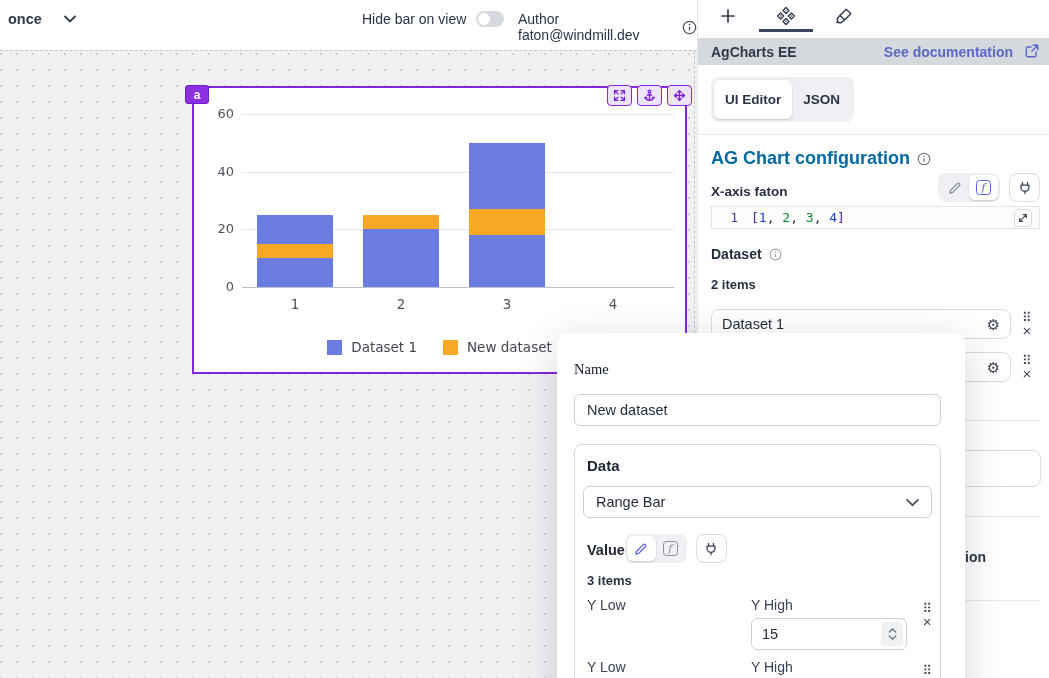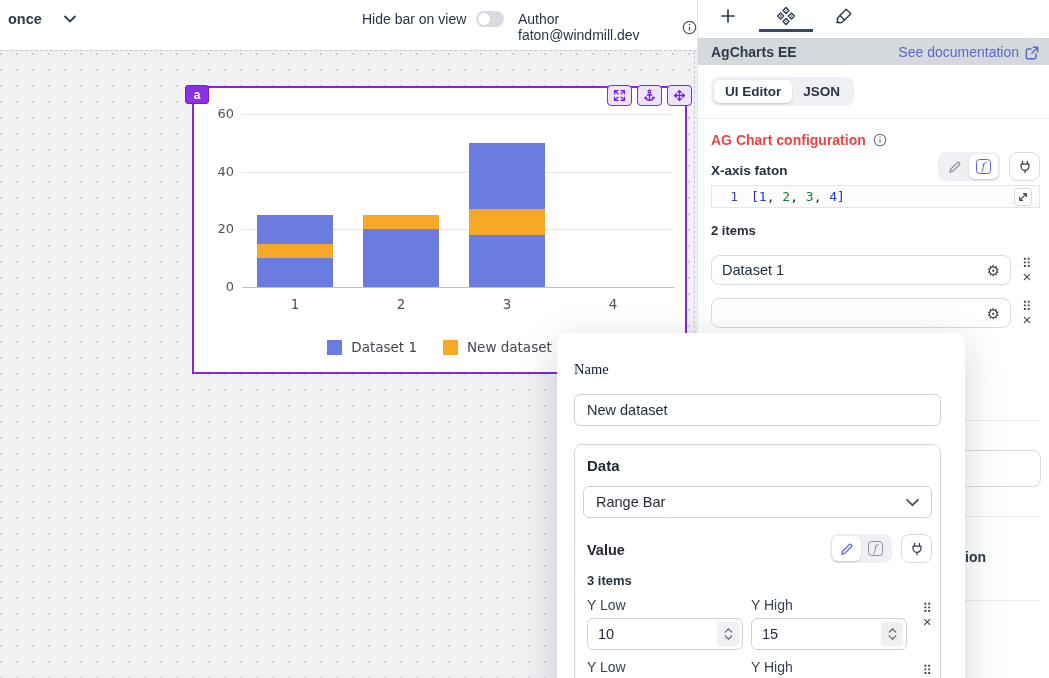--- a/index.html
+++ b/index.html
@@ -38,28 +38,28 @@
   
   .panel { position:absolute; left:697px; top:0; width:352px; height:678px; background:#fff;
     border-left:1px solid #e3e5e9; z-index:5; }
   .tabstrip { display:flex; height:32px; padding-left:1px; }
   .ptab { width:58px; height:32px; display:flex; align-items:center; justify-content:center;
     color:#323a4d; position:relative; cursor:pointer; }
   .ptab.active::after { content:''; position:absolute; left:2px; right:2px; bottom:0; height:3px; background:#3b465e; }
   .grayhead { margin-top:6px; height:27px; background:#d5d8dd; display:flex; align-items:center;
     justify-content:space-between; padding:0 10px 0 13px; }
   .grayhead .ttl { font-size:14px; font-weight:700; color:#2f3949; }
-  .doclink { display:flex; align-items:flex-end; gap:6px; color:#5a69c7; font-size:14px; font-weight:400; cursor:pointer; }
+  .doclink { display:flex; align-items:flex-start; gap:12px; color:#5a69c7; font-size:14px; font-weight:700; cursor:pointer; }
   .edtabs { margin:12px 0 0 13px; }
   .pillgroup { display:inline-flex; background:#eef0f3; border-radius:8px; padding:3px; }
-  .pill { font-size:13.5px; font-weight:600; color:#2c3345; padding:4px 11px; border-radius:6px; cursor:pointer; }
+  .pill { font-size:13.5px; font-weight:600; color:#2c3345; padding:12px 11px; border-radius:6px; cursor:pointer; }
   .pill.active { background:#fff; box-shadow:0 1px 2px rgba(0,0,0,.18); }
   .pdivider { margin-top:12px; border-top:1px solid #e8eaed; }
   .pcontent { padding:13px 9px 0 13px; position:relative; }
-  .cfgtitle { display:flex; align-items:center; gap:7px; font-size:14px; font-weight:700; color:#ef4444; }
+  .cfgtitle { display:flex; align-items:center; gap:7px; font-size:18px; font-weight:700; color:#0369a1; }
   .xaxis-row { margin-top:4px; display:flex; justify-content:space-between; align-items:flex-end; }
   .xaxis-row .lbl { font-size:13.5px; font-weight:700; color:#27303f; padding-bottom:3px; }
   .valtools { display:flex; align-items:center; gap:9px; }
   .seggroup { display:flex; background:#eef0f3; border-radius:8px; padding:2px; }
   .segbtn { width:29px; height:25px; display:flex; align-items:center; justify-content:center;
     border-radius:6px; color:#8a919e; cursor:pointer; }
   .segbtn.active { background:#fff; box-shadow:0 1px 2px rgba(0,0,0,.18); color:#5b62e8; }
   .plugbtn { width:31px; height:29px; border:1px solid #d8dbe0; border-radius:8px; background:#fff;
     display:flex; align-items:center; justify-content:center; color:#3f4756; cursor:pointer; }
   .fxbox { width:15px; height:15px; border:1.4px solid currentColor; border-radius:3.5px;
@@ -91,21 +91,21 @@
   .modal { position:absolute; left:557px; top:333px; width:408px; z-index:30; background:#fff;
     border-radius:10px; box-shadow:0 10px 40px rgba(15,23,42,.18); padding:16px 24px 20px 17px; }
   .m-label { font-size:14.5px; color:#0f172a; margin:12px 0 16px;font-family:Liberation Serif, serif; }
   .m-input { width:100%; height:32px; border:1px solid #cdd2d9; border-radius:6px; padding:0 12px;
     font-size:14.5px; color:#1f2937; font-family:"Liberation Sans",sans-serif; background:#fff; outline:none; }
   .m-section { margin-top:18px; border:1px solid #d4d8de; border-radius:8px; padding:10px 8px 160px; }
   .m-sec-title { font-size:15px; font-weight:700; color:#1f2733; margin:2px 0 0 4px; }
   .m-select { margin-top:12px; height:32px; border:1px solid #cdd2d9; border-radius:6px;
     display:flex; align-items:center; justify-content:space-between; padding:0 12px;
     font-size:14.5px; color:#1f2937; cursor:pointer; background:#fff; }
-  .m-value-row { margin-top:16px; display:flex; justify-content:space-between; align-items:flex-end; }
+  .m-value-row { margin-top:16px; display:flex; align-items:flex-end; }
   .m-value-row .lbl { font-size:14.5px; font-weight:700; color:#1f2733; padding-bottom:5px; padding-left:4px; }
   .m-count { margin-top:10px; margin-left:4px; font-size:13px; font-weight:700; color:#27303f; }
   .m-yrow { display:flex; gap:8px; margin-left:4px; }
   .ycol { width:156px; }
   .y-label { font-size:14px; color:#3a4254; margin:9px 0 5px; }
   .y-wrap { position:relative; }
   .y-input { width:100%; height:32px; border:1px solid #cdd2d9; border-radius:6px; padding:0 30px 0 10px;
     font-size:14.5px; color:#1f2937; font-family:"Liberation Sans",sans-serif; outline:none; background:#fff; }
   .spinner { position:absolute; right:4px; top:4px; width:22px; height:24px; background:#eef0f2; border-radius:4px;
     display:flex; flex-direction:column; align-items:center; justify-content:center; gap:2px; color:#5b6472; cursor:pointer; }
@@ -309,20 +309,30 @@
       <span><span style="color: rgb(76, 40, 137);">[</span><span style="color: rgb(28, 63, 212);">1</span><span style="color: rgb(36, 41, 46);">, </span><span style="color: rgb(15, 125, 51);">2</span><span style="color: rgb(36, 41, 46);">, </span><span style="color: rgb(15, 125, 51);">3</span><span style="color: rgb(36, 41, 46);">, </span><span style="color: rgb(28, 63, 212);">4</span><span style="color: rgb(76, 40, 137);">]</span></span>
       <span class="expandbtn">
         <span>
           <svg width="10" height="10" viewBox="0 0 12 12" fill="none" stroke="currentColor" stroke-width="1.4" stroke-linecap="round" stroke-linejoin="round">
               <path d="M2 10L10 2M6.5 2H10v3.5M5.5 10H2V6.5"></path>
             </svg>
         </span>
       </span>
     </div>
 
+    <div class="dshead">
+      <span>Dataset</span>
+      <span>
+        <svg width="13" height="13" viewBox="0 0 16 16">
+            <circle cx="8" cy="8" r="6.6" fill="none" stroke="#9aa1ac" stroke-width="1.3"></circle>
+            <line x1="8" y1="7.2" x2="8" y2="11.2" stroke="#9aa1ac" stroke-width="1.4"></line>
+            <circle cx="8" cy="4.8" r="0.9" fill="#9aa1ac"></circle>
+          </svg>
+      </span>
+    </div>
 
     <div class="itemcount">2 items</div>
 
     <div class="ds-row" style="margin-top:17px;">
       <div class="ds-input">
         <span>Dataset 1</span>
         <span class="gear">⚙</span>
       </div>
       <div class="row-ctl">
         <span class="dragdots">⠿</span>
@@ -389,31 +399,20 @@
           </span>
         </div>
       </div>
     </div>
 
     <div class="m-count">3 items</div>
 
     <div class="m-yrow">
       <div class="ycol">
         <div class="y-label">Y Low</div>
-        <div class="y-wrap">
-          <input class="y-input" value="10" style="">
-          <span class="spinner">
-            <svg width="9" height="5" viewBox="0 0 10 6">
-                <path d="M1 5l4-4 4 4" fill="none" stroke="currentColor" stroke-width="1.4" stroke-linecap="round"></path>
-              </svg>
-            <svg width="9" height="5" viewBox="0 0 10 6">
-                <path d="M1 1l4 4 4-4" fill="none" stroke="currentColor" stroke-width="1.4" stroke-linecap="round"></path>
-              </svg>
-          </span>
-        </div>
       </div>
       <div class="ycol">
         <div class="y-label">Y High</div>
         <div class="y-wrap">
           <input class="y-input" value="15" style="">
           <span class="spinner">
             <svg width="9" height="5" viewBox="0 0 10 6">
                 <path d="M1 5l4-4 4 4" fill="none" stroke="currentColor" stroke-width="1.4" stroke-linecap="round"></path>
               </svg>
             <svg width="9" height="5" viewBox="0 0 10 6">

